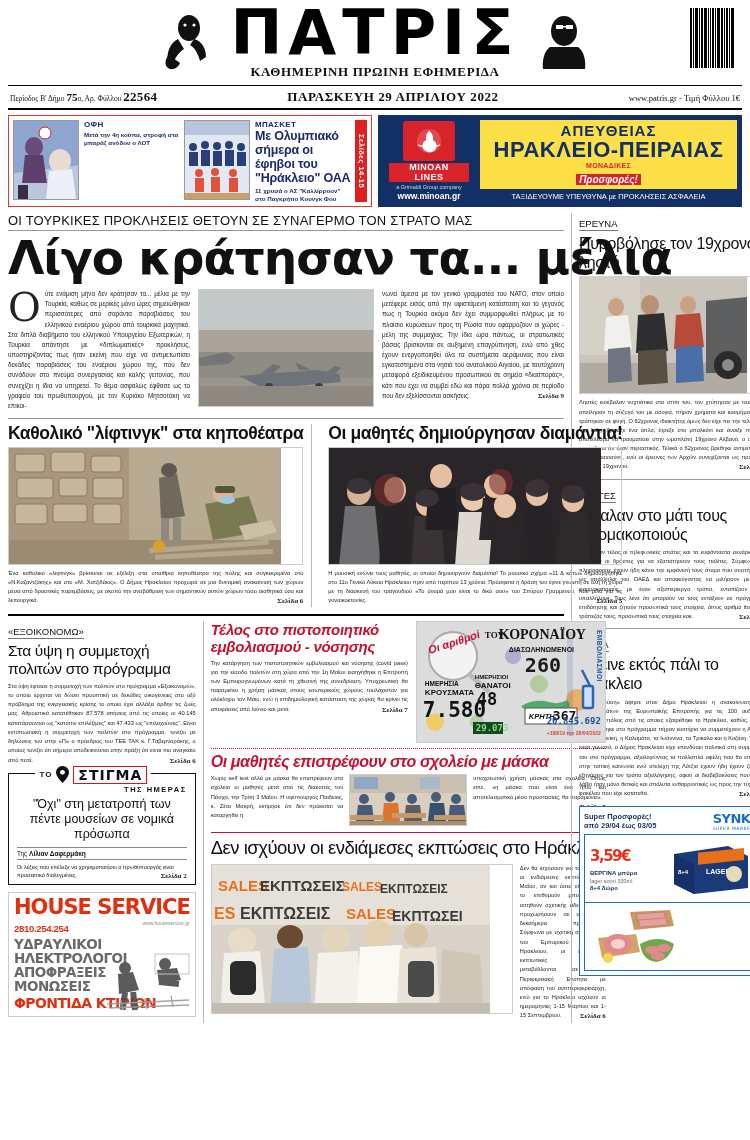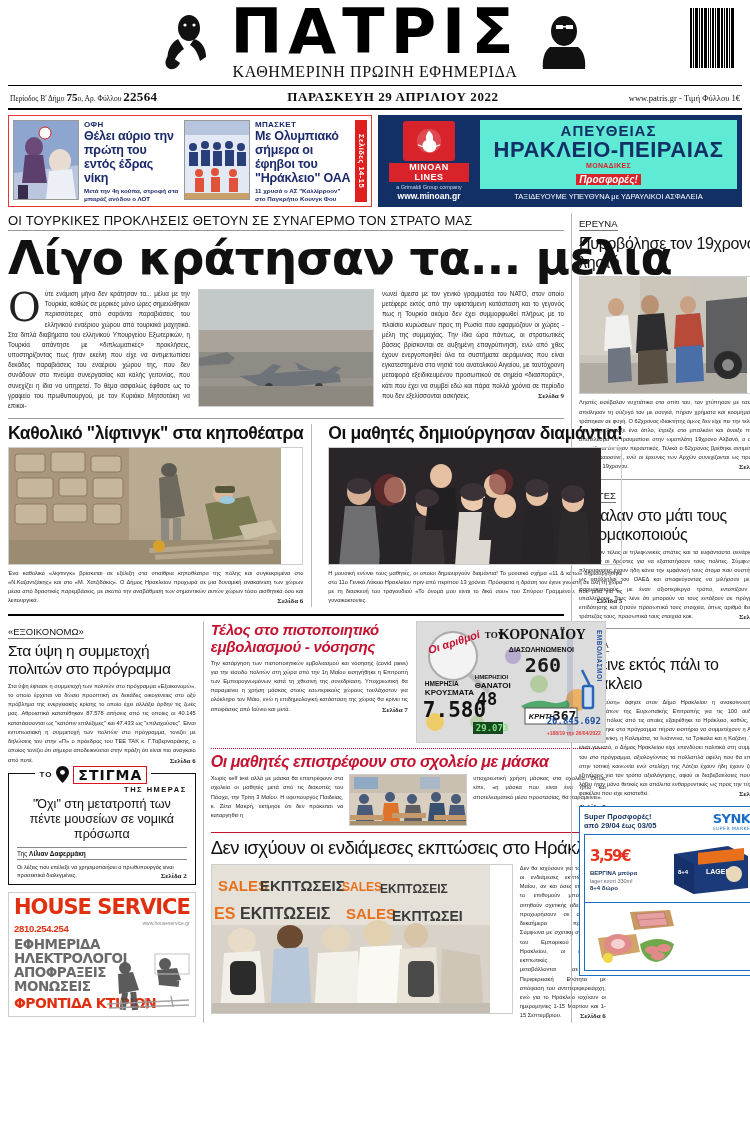--- a/index.html
+++ b/index.html
@@ -20,22 +20,22 @@
     font-family: "DejaVu Sans", sans-serif;
     font-weight: bold;
     font-size: 62px;
     letter-spacing: 6px;
     line-height: 0.95;
     text-align: center;
     color: #000;
   }
   .mast-sub {
     font-family: "Liberation Serif", serif;
-    font-weight: normal;
-    font-size: 16px;
+    font-weight: bold;
+    font-size: 13px;
     letter-spacing: 0.6px;
     text-align: center;
     margin-top: 2px;
   }
   .mast-center { display: flex; flex-direction: column; align-items: center; margin: 0 14px; }
   .barcode { position: absolute; right: 8px; top: 8px; width: 44px; height: 60px; display: flex; gap: 1px; align-items: stretch; }
   .barcode i { display: block; background: #000; }
 
   .mast-rule { border-top: 1.5px solid #000; margin: 1px 0 0 0; }
   .mast-info {
@@ -63,21 +63,21 @@
               font-size: 7.5px; font-weight: bold; display: flex; align-items: center; justify-content: center; letter-spacing: 0.5px; }
 
   .minoan { flex: 1; background: #123066; display: flex; align-items: stretch; padding: 5px; gap: 5px; }
   .mn-logo { flex: 0 0 92px; display: flex; flex-direction: column; align-items: center; justify-content: center; color: #fff; }
   .mn-mark { width: 52px; height: 40px; background: #d8232a; border-radius: 3px; display: flex; align-items: center; justify-content: center; }
   .mn-mark svg { display:block; }
   .mn-name { font-size: 9px; font-weight: bold; background: #d8232a; color: #fff; padding: 0 20px; margin-top: 2px; letter-spacing: 0.5px; text-align: center; line-height: 1.05; }
   .mn-grimaldi { font-size: 5.5px; margin-top: 2px; color: #cfd8ea; }
   .mn-url { font-size: 8.5px; font-weight: bold; color: #fff; margin-top: 1px; }
   .mn-right { flex: 1; display: flex; flex-direction: column; }
-  .mn-white { background: #5eead4; flex: 1; display: flex; flex-direction: column; align-items: center; justify-content: center; padding: 2px; }
+  .mn-white { background: #fde047; flex: 1; display: flex; flex-direction: column; align-items: center; justify-content: center; padding: 2px; }
   .mn-l1 { color: #123066; font-size: 15px; font-weight: bold; letter-spacing: 1px; }
   .mn-l2 { color: #123066; font-size: 22px; font-weight: bold; letter-spacing: 0.5px; line-height: 1; }
   .mn-badge { margin-top: 1px; text-align: center; }
   .mn-badge .b1 { font-size: 7px; font-weight: bold; color: #d8232a; letter-spacing: 0.3px; }
   .mn-badge .b2 { font-size: 10px; font-style: italic; font-weight: bold; color: #fff; background: #d8232a; padding: 0 3px; display: inline-block; }
   .mn-foot { color: #fff; font-size: 7.5px; text-align: center; padding: 3px 0 1px; }
 
   
   .body-grid { display: flex; gap: 7px; margin-top: 6px; }
   .col-main { width: 556px; flex: 0 0 556px; }
@@ -254,21 +254,20 @@
             <ellipse cx="20" cy="26" rx="9" ry="10" fill="#6b4a7a"></ellipse>
             <path d="M11 34 L29 34 L33 62 L8 62Z" fill="#5d3f6d"></path>
             <ellipse cx="46" cy="40" rx="11" ry="12" fill="#e8dcd2"></ellipse>
             <path d="M35 50 L58 48 L62 78 L32 78Z" fill="#eceff5"></path>
             <circle cx="31" cy="12" r="6" fill="#fff" stroke="#c22" stroke-width="1"></circle>
             <rect x="4" y="64" width="10" height="14" fill="#3a2b4a"></rect>
           </svg>
         </div>
         <div class="sp-txt">
           <div class="sp-kicker">ΟΦΗ</div>
-          <div class="sp-head">Θέλει αύριο την πρώτη του εντός έδρας νίκη</div>
           <div class="sp-sub">Μετά την 4η κούπα, στροφή στα μπαράζ ανόδου ο ΛΟΤ</div>
         </div>
       </div>
       <div class="sp-item">
         <div class="sp-photo" style="background:#dfe6f2;">
           <svg viewBox="0 0 66 80" width="66" height="80">
             <rect width="66" height="80" fill="#e3e9f4"></rect>
             <rect y="0" width="66" height="14" fill="#b7c6de"></rect>
             <g fill="#2a3f7a">
               <circle cx="8" cy="26" r="4"></circle>
@@ -320,21 +319,21 @@
       </div>
       <div class="mn-right">
         <div class="mn-white">
           <div class="mn-l1">ΑΠΕΥΘΕΙΑΣ</div>
           <div class="mn-l2">ΗΡΑΚΛΕΙΟ-ΠΕΙΡΑΙΑΣ</div>
           <div class="mn-badge">
             <div class="b1">ΜΟΝΑΔΙΚΕΣ</div>
             <div class="b2">Προσφορές!</div>
           </div>
         </div>
-        <div class="mn-foot">ΤΑΞΙΔΕΥΟΥΜΕ ΥΠΕΥΘΥΝΑ με ΥΔΡΑΥΛΙΚΟΙ ΑΣΦΑΛΕΙΑ</div>
+        <div class="mn-foot">ΤΑΞΙΔΕΥΟΥΜΕ ΥΠΕΥΘΥΝΑ με ΠΡΟΚΛΗΣΕΙΣ ΑΣΦΑΛΕΙΑ</div>
       </div>
     </div>
   </div>
 
   <div class="body-grid">
 
     <div class="col-main">
 
       <div class="lead-kicker">ΟΙ ΤΟΥΡΚΙΚΕΣ ΠΡΟΚΛΗΣΕΙΣ ΘΕΤΟΥΝ ΣΕ ΣΥΝΑΓΕΡΜΟ ΤΟΝ ΣΤΡΑΤΟ ΜΑΣ</div>
       <div class="lead-head">Λίγο κράτησαν τα... μέλια</div>
@@ -494,21 +493,21 @@
             </div>
           </div>
 
           <div class="houseservice">
             <div class="hs-title">HOUSE SERVICE</div>
             <div>
               <span class="hs-url">www.houseservice.gr</span>
               <span class="hs-phone">2810.254.254</span>
             </div>
             <div class="hs-list">
-              <div>ΕΦΗΜΕΡΙΔΑ</div>
+              <div>ΥΔΡΑΥΛΙΚΟΙ</div>
               <div>ΗΛΕΚΤΡΟΛΟΓΟΙ</div>
               <div>ΑΠΟΦΡΑΞΕΙΣ</div>
               <div>ΜΟΝΩΣΕΙΣ</div>
             </div>
             <div class="hs-foot">ΦΡΟΝΤΙΔΑ ΚΤΙΡΙΩΝ</div>
             <div class="hs-art">
               <svg viewBox="0 0 86 62" width="86" height="62">
                 <g fill="#4a4a4a">
                   <ellipse cx="20" cy="18" rx="6" ry="6"></ellipse>
                   <path d="M13 24 L28 22 L34 40 L14 44Z"></path>

